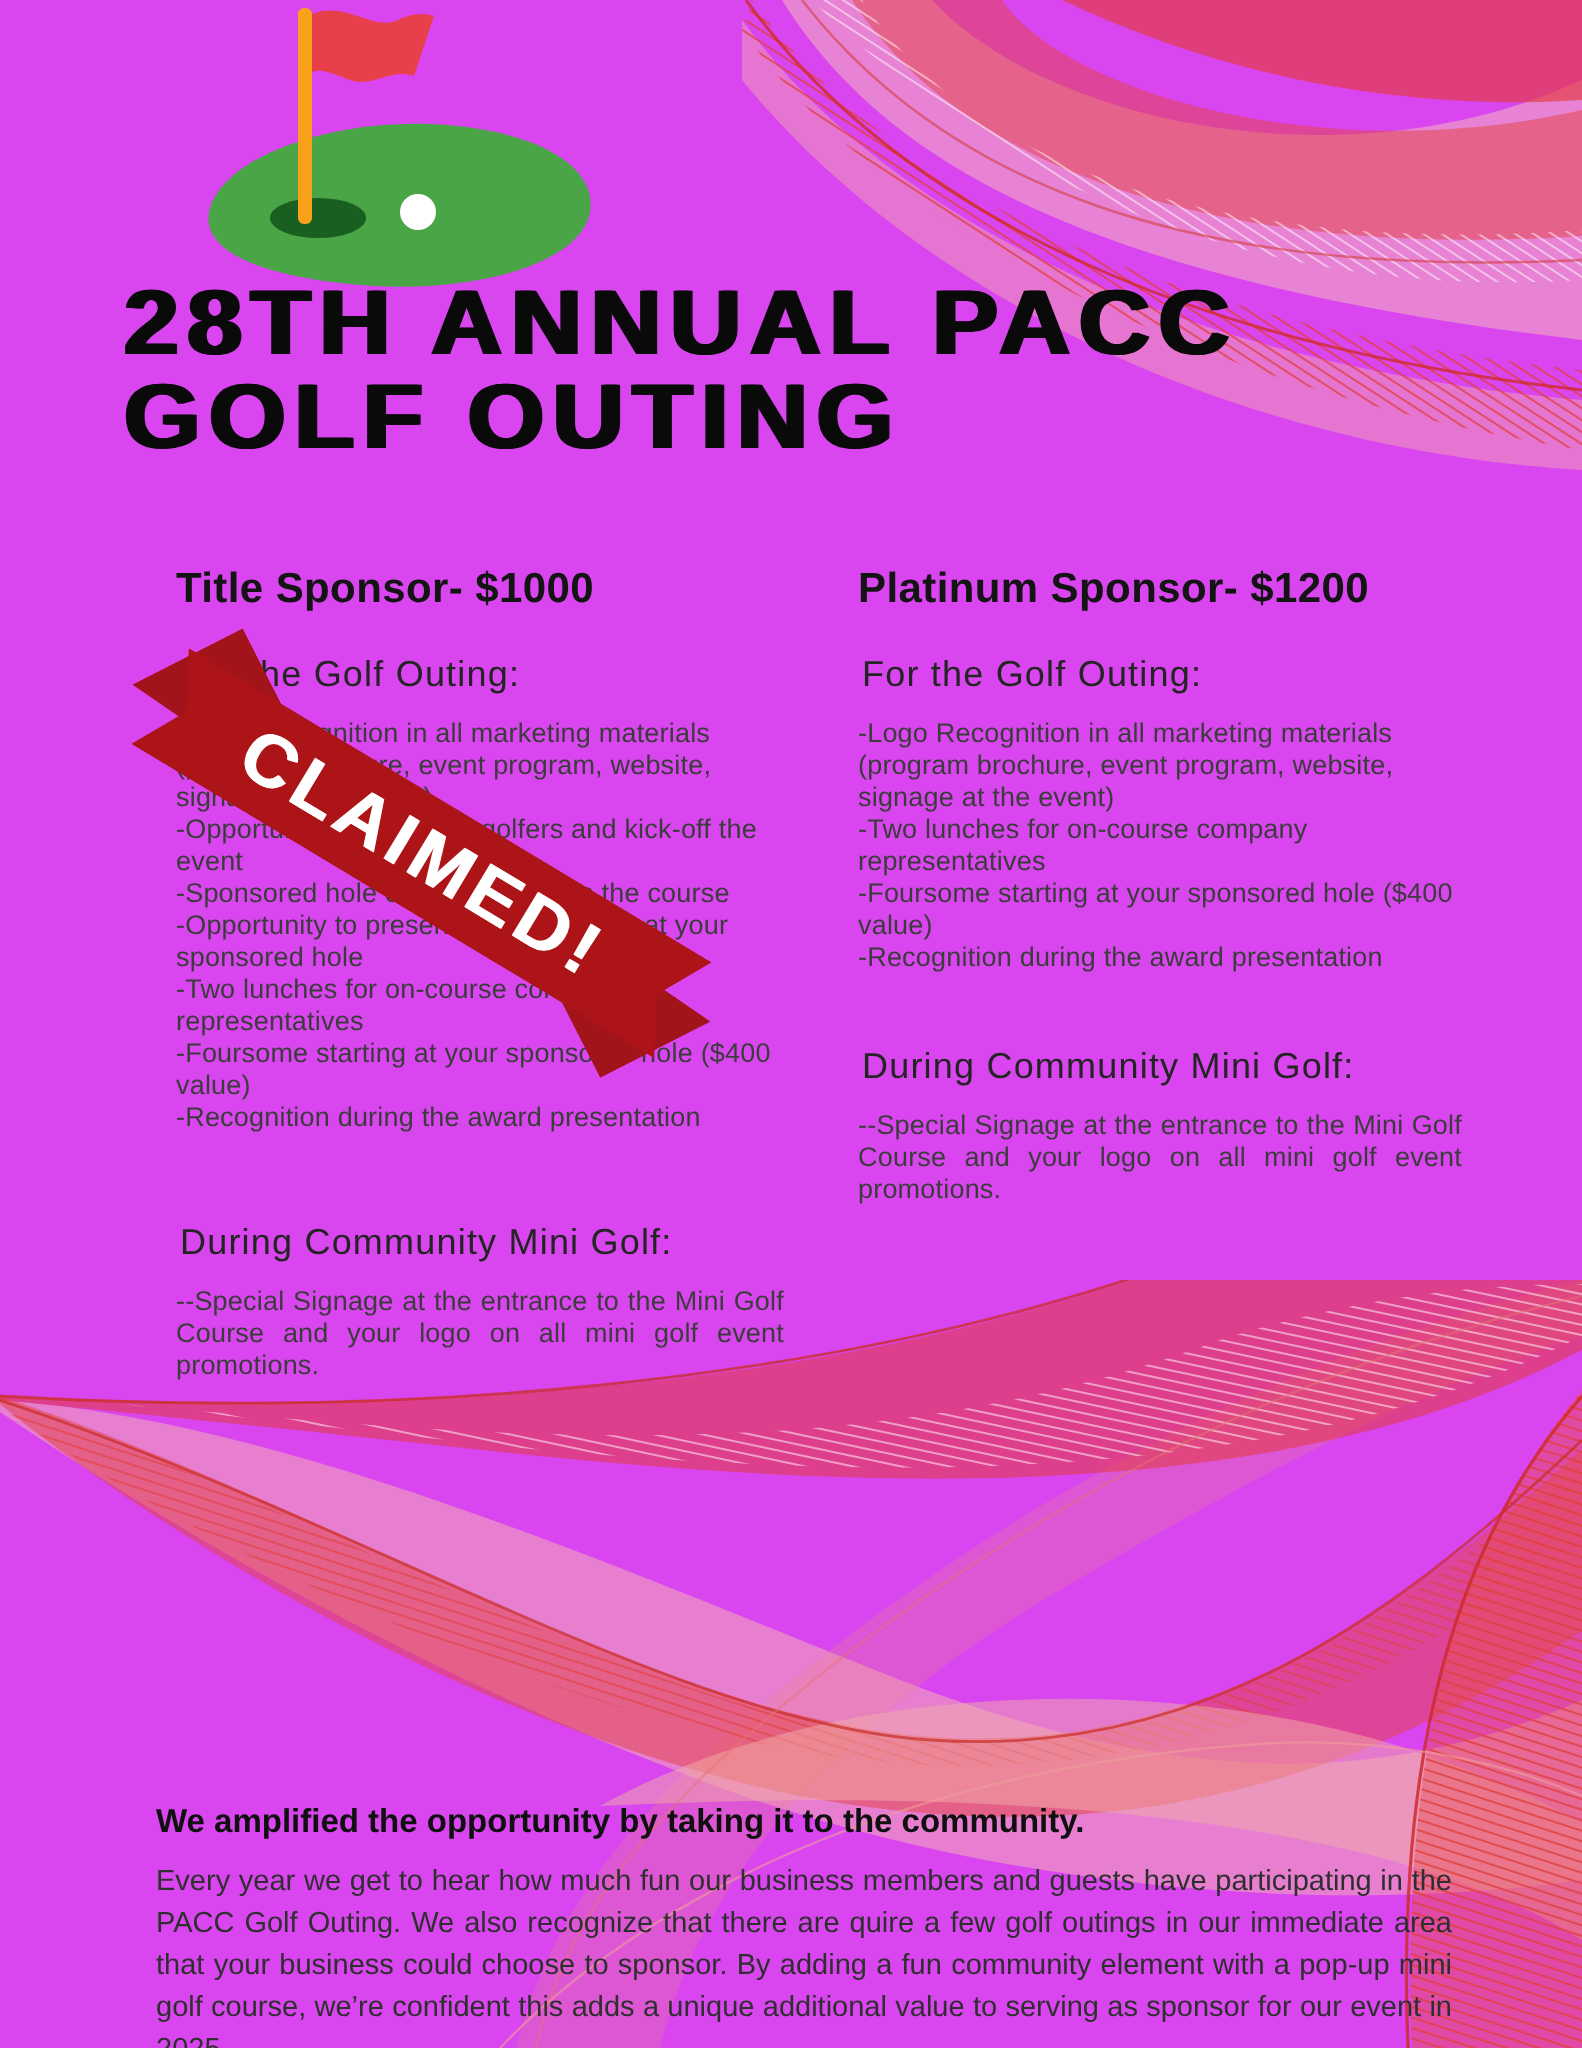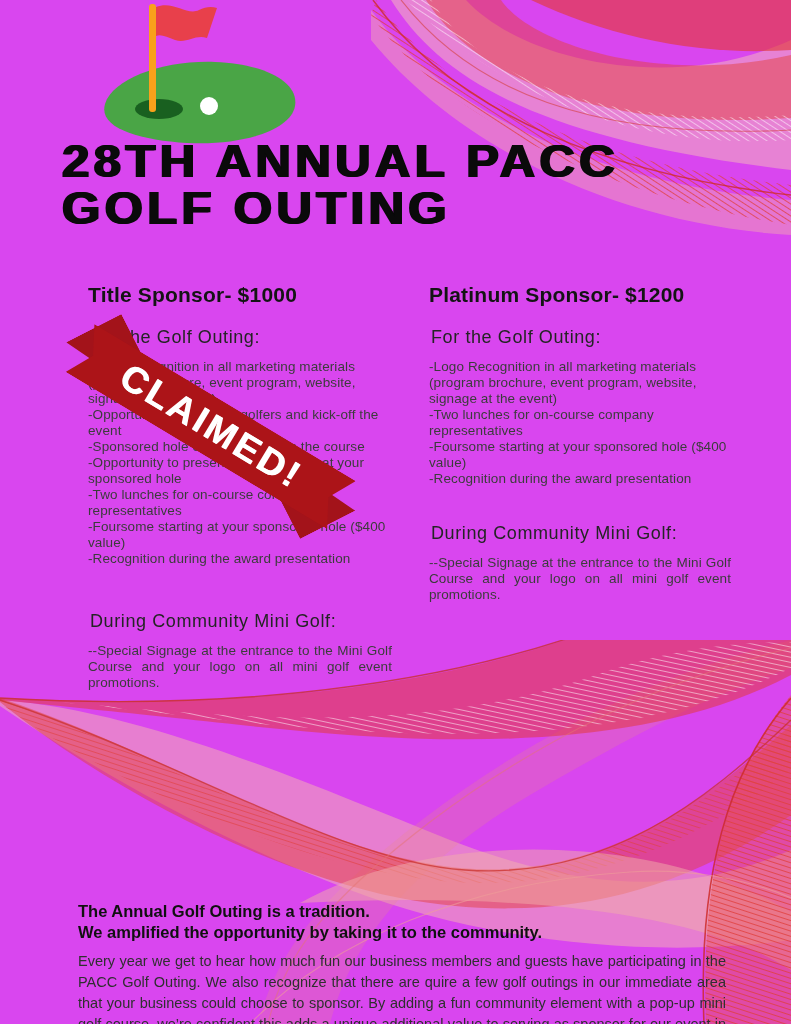--- a/index.html
+++ b/index.html
@@ -174,18 +174,17 @@
   </div>
 
   <div class="ribbon">
     <div class="ribbon-tail-left"></div>
     <div class="ribbon-tail-right"></div>
     <div class="ribbon-band"></div>
     <div class="ribbon-label">CLAIMED!</div>
   </div>
 
   <div class="footer">
-    <p class="footer-bold">The Annual Golf Outing is a tradition.</p>
     <p class="footer-bold">We amplified the opportunity by taking it to the community.</p>
     <p class="footer-par">Every year we get to hear how much fun our business members and guests have participating in the PACC Golf Outing. We also recognize that there are quire a few golf outings in our immediate area that your business could choose to sponsor. By adding a fun community element with a pop-up mini golf course, we’re confident this adds a unique additional value to serving as sponsor for our event in 2025.</p>
   </div>
 
 </div>
 
 </body></html>

